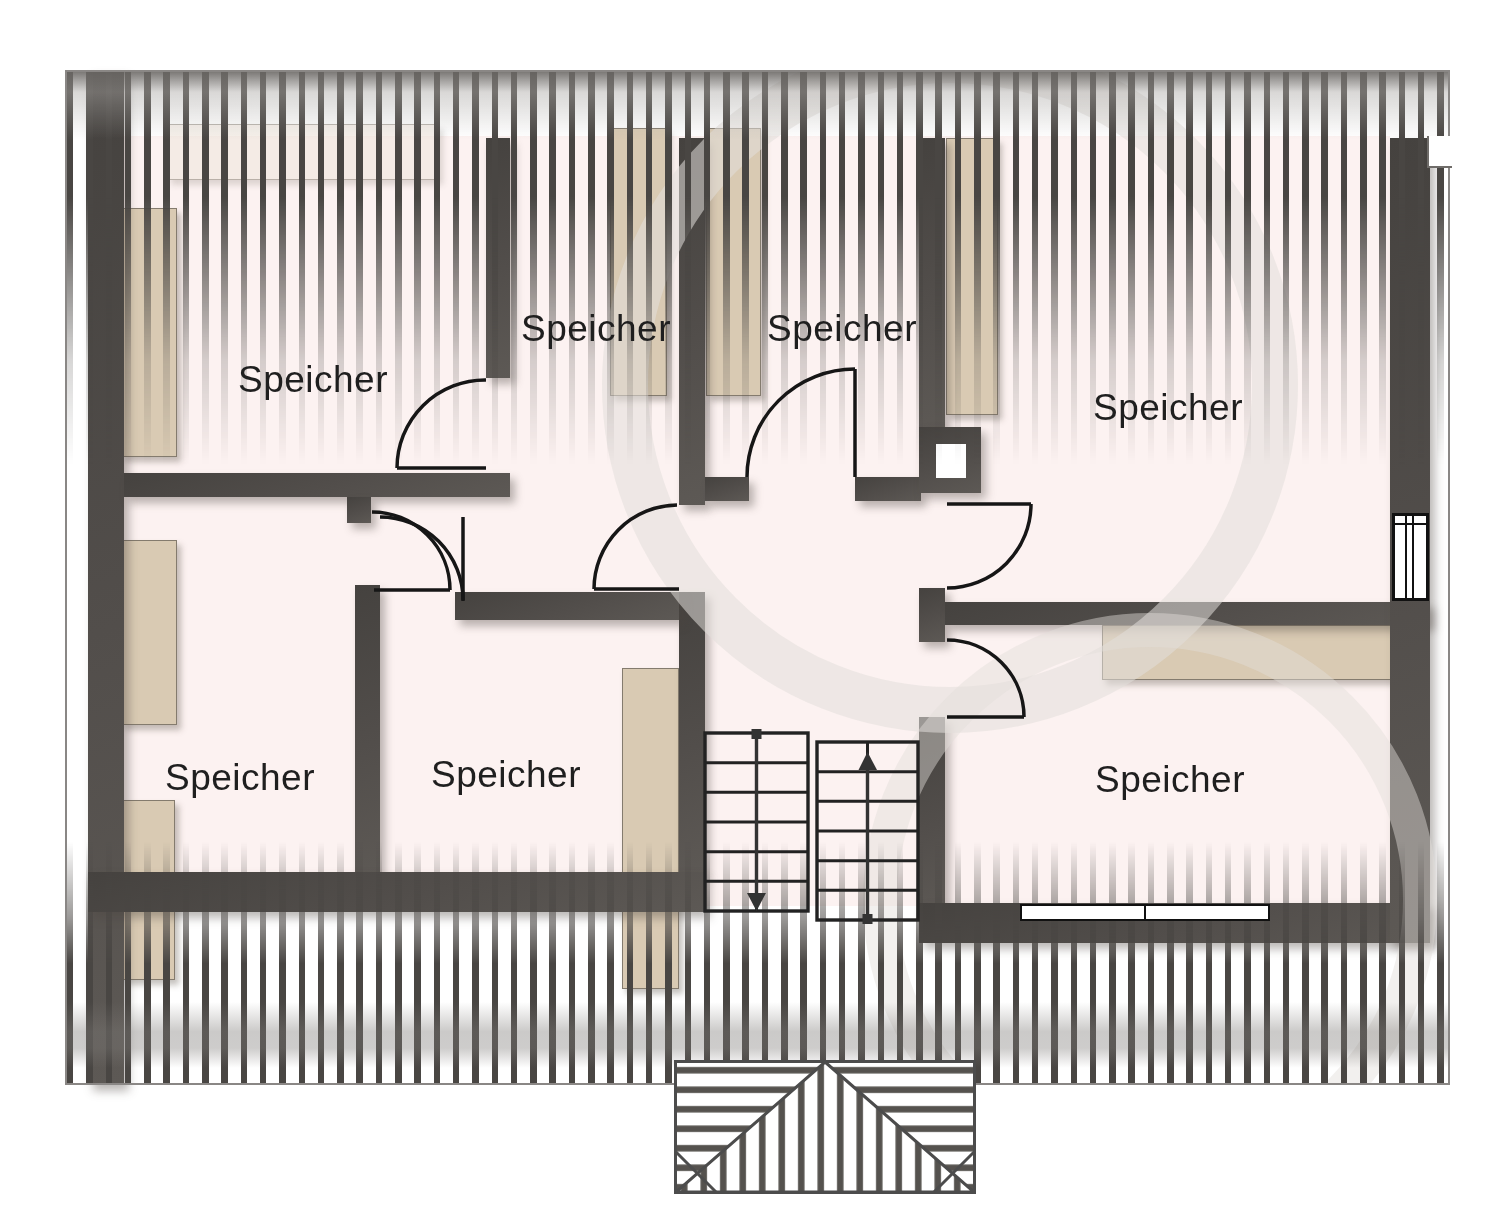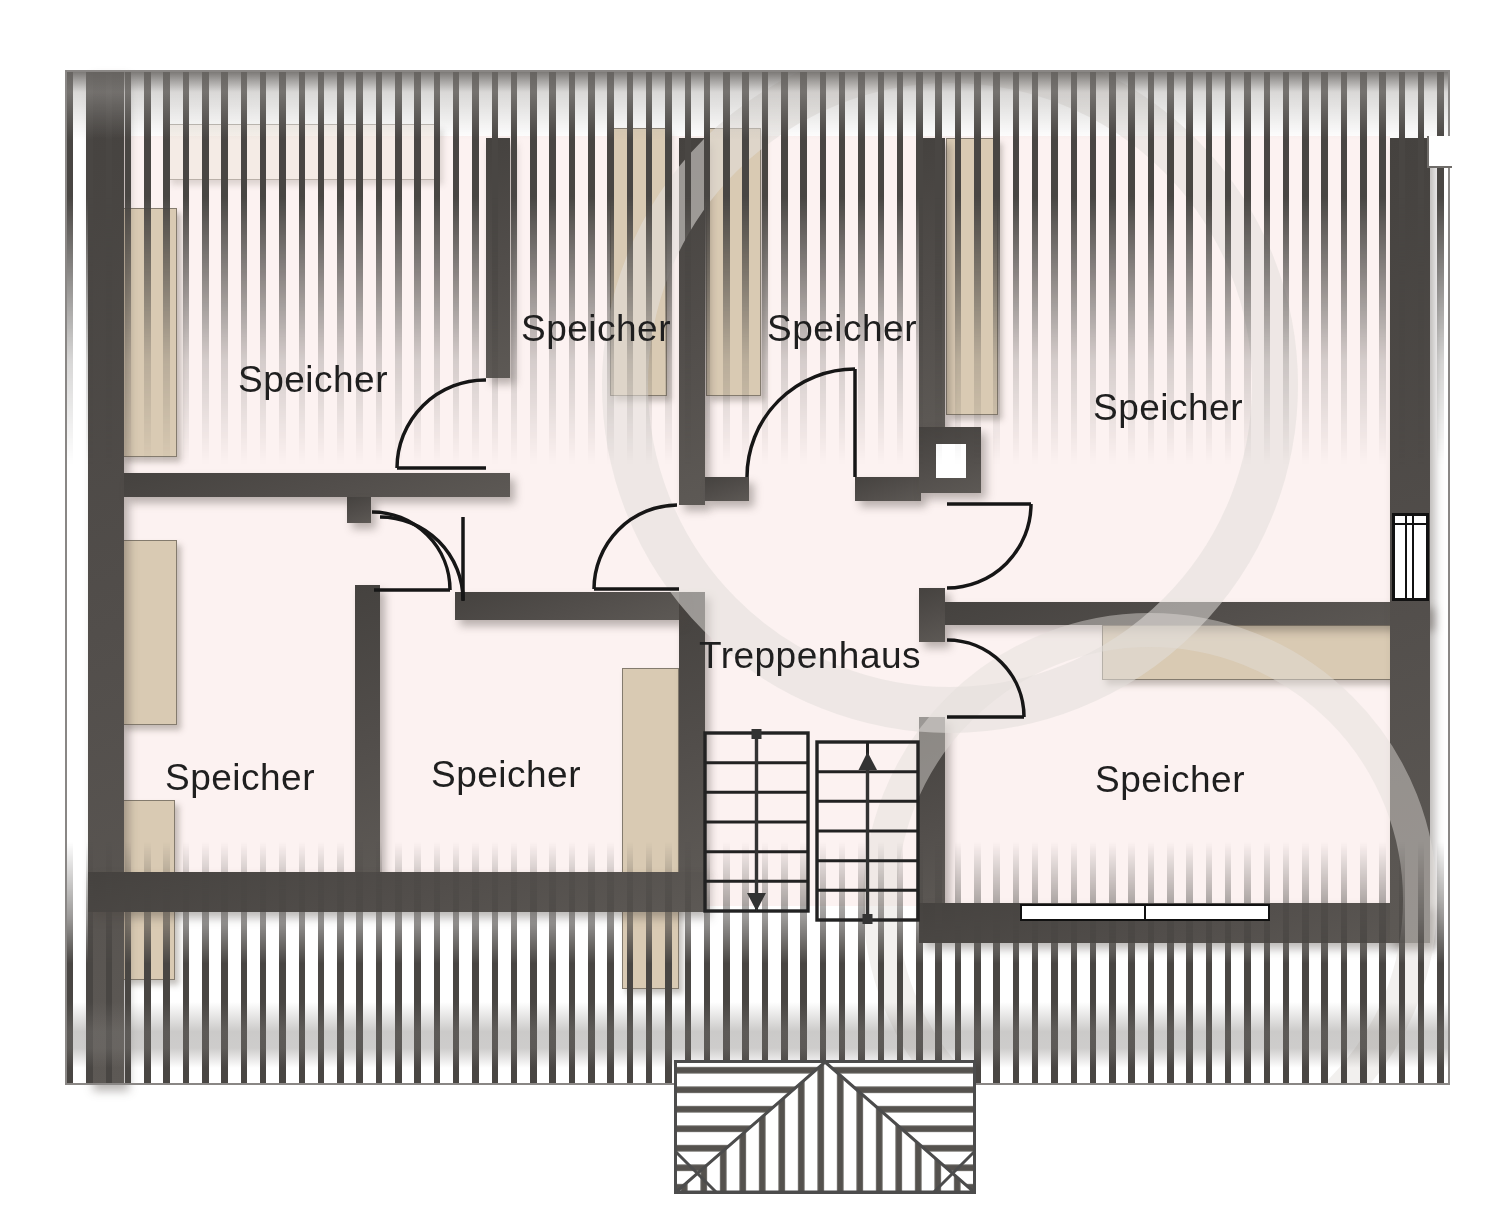--- a/index.html
+++ b/index.html
@@ -180,15 +180,14 @@
     <path d="M2,92 L42,132 M260,132 L300,92" stroke="#4c4c4c" stroke-width="3" fill="none"></path>
   </svg>
 
   <div class="lbl" style="left:313px;top:379px;">Speicher</div>
   <div class="lbl" style="left:596px;top:328px;">Speicher</div>
   <div class="lbl" style="left:842px;top:328px;">Speicher</div>
   <div class="lbl" style="left:1168px;top:407px;">Speicher</div>
   <div class="lbl" style="left:240px;top:777px;">Speicher</div>
   <div class="lbl" style="left:506px;top:774px;">Speicher</div>
   <div class="lbl" style="left:1170px;top:779px;">Speicher</div>
-  <div class="lbl" style="left:810px;top:655px;">Treppenhaus</div>
 
 </div>
 
 </body></html>

